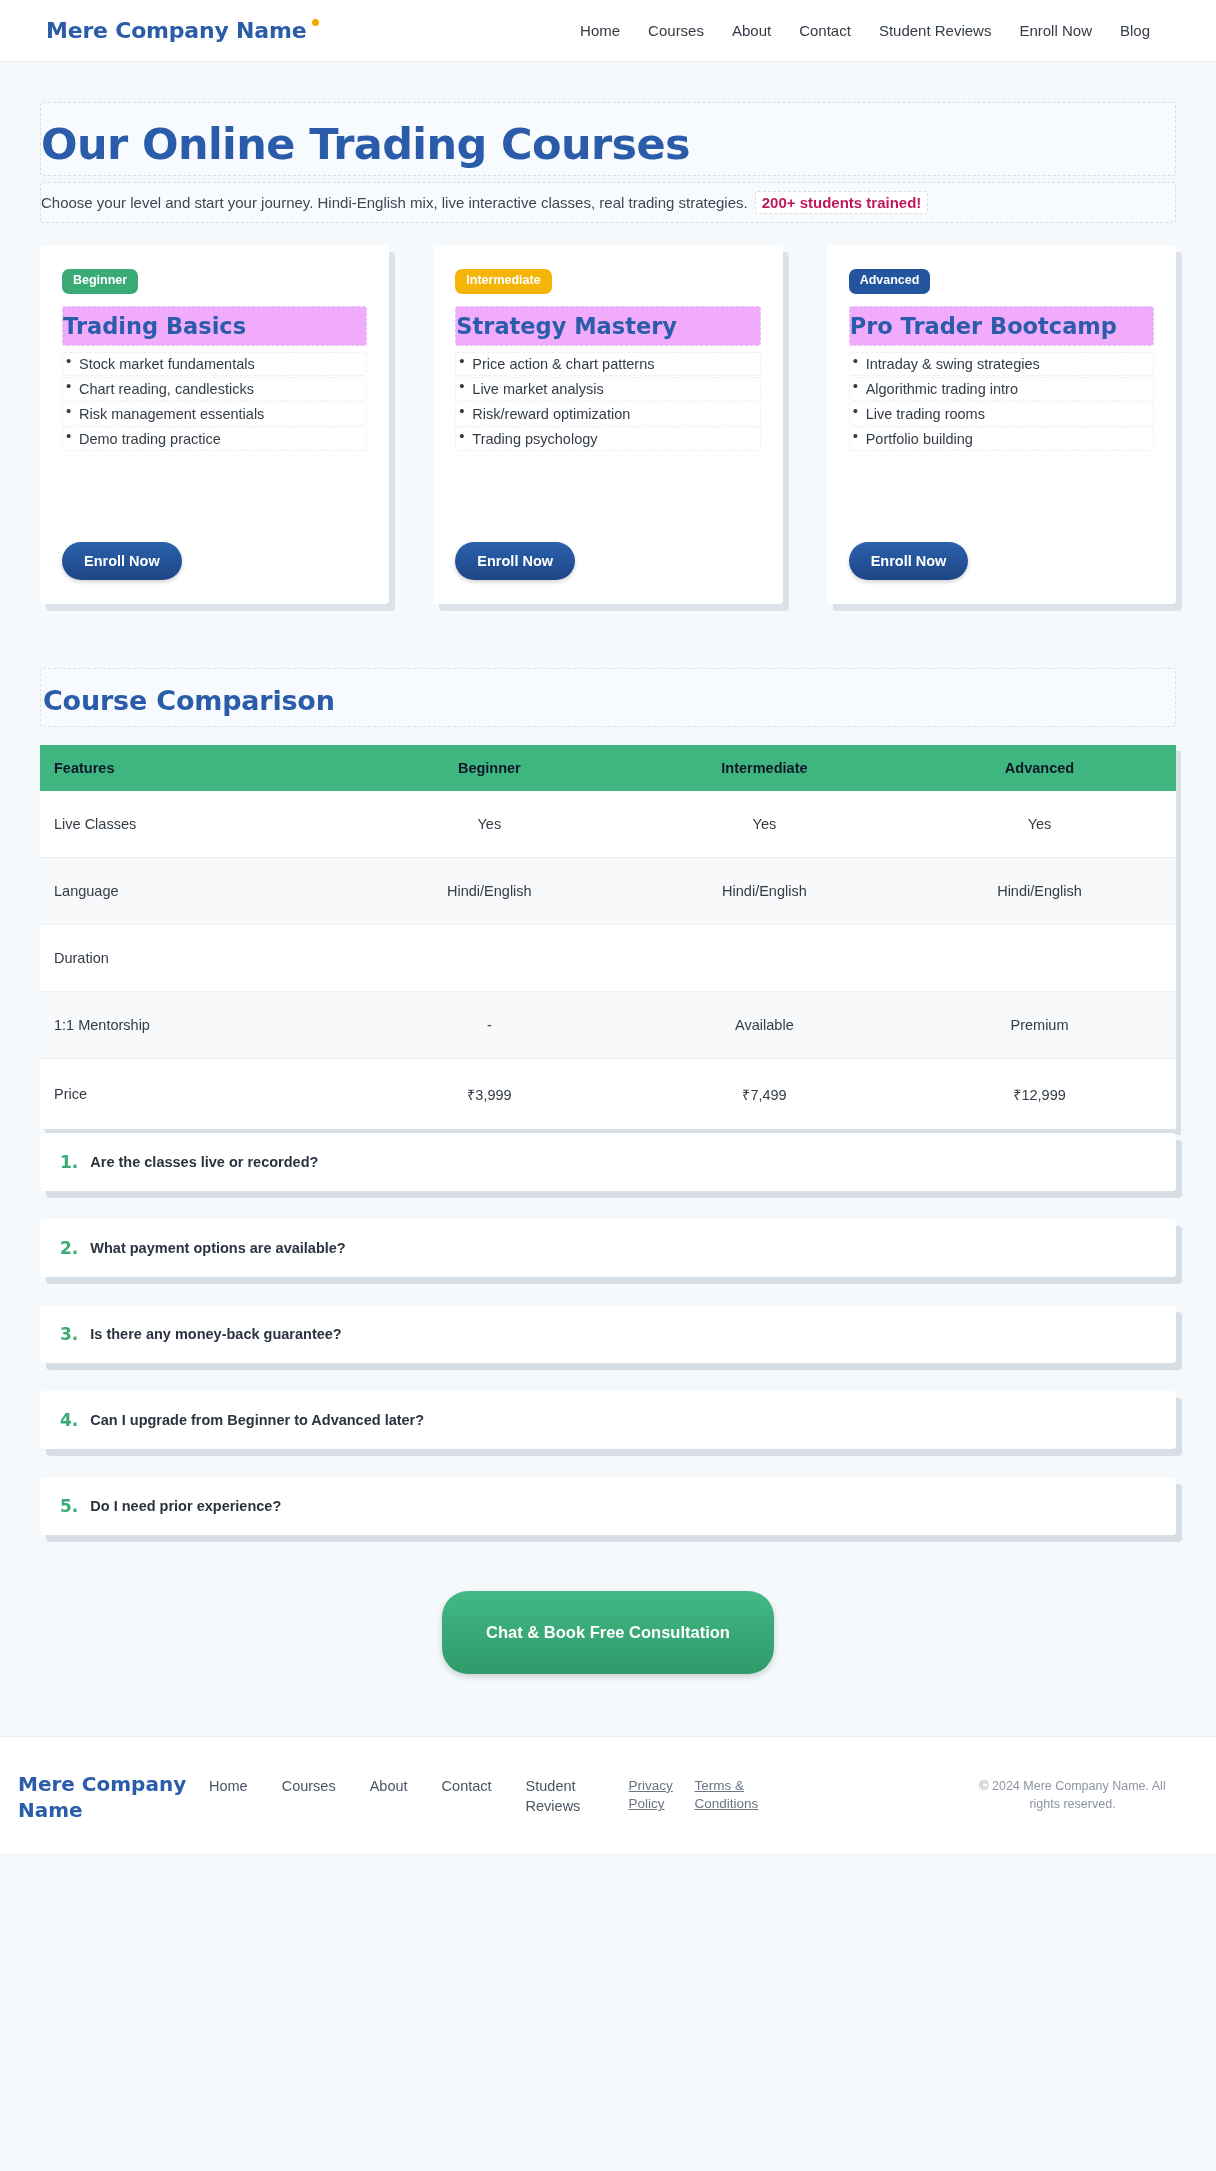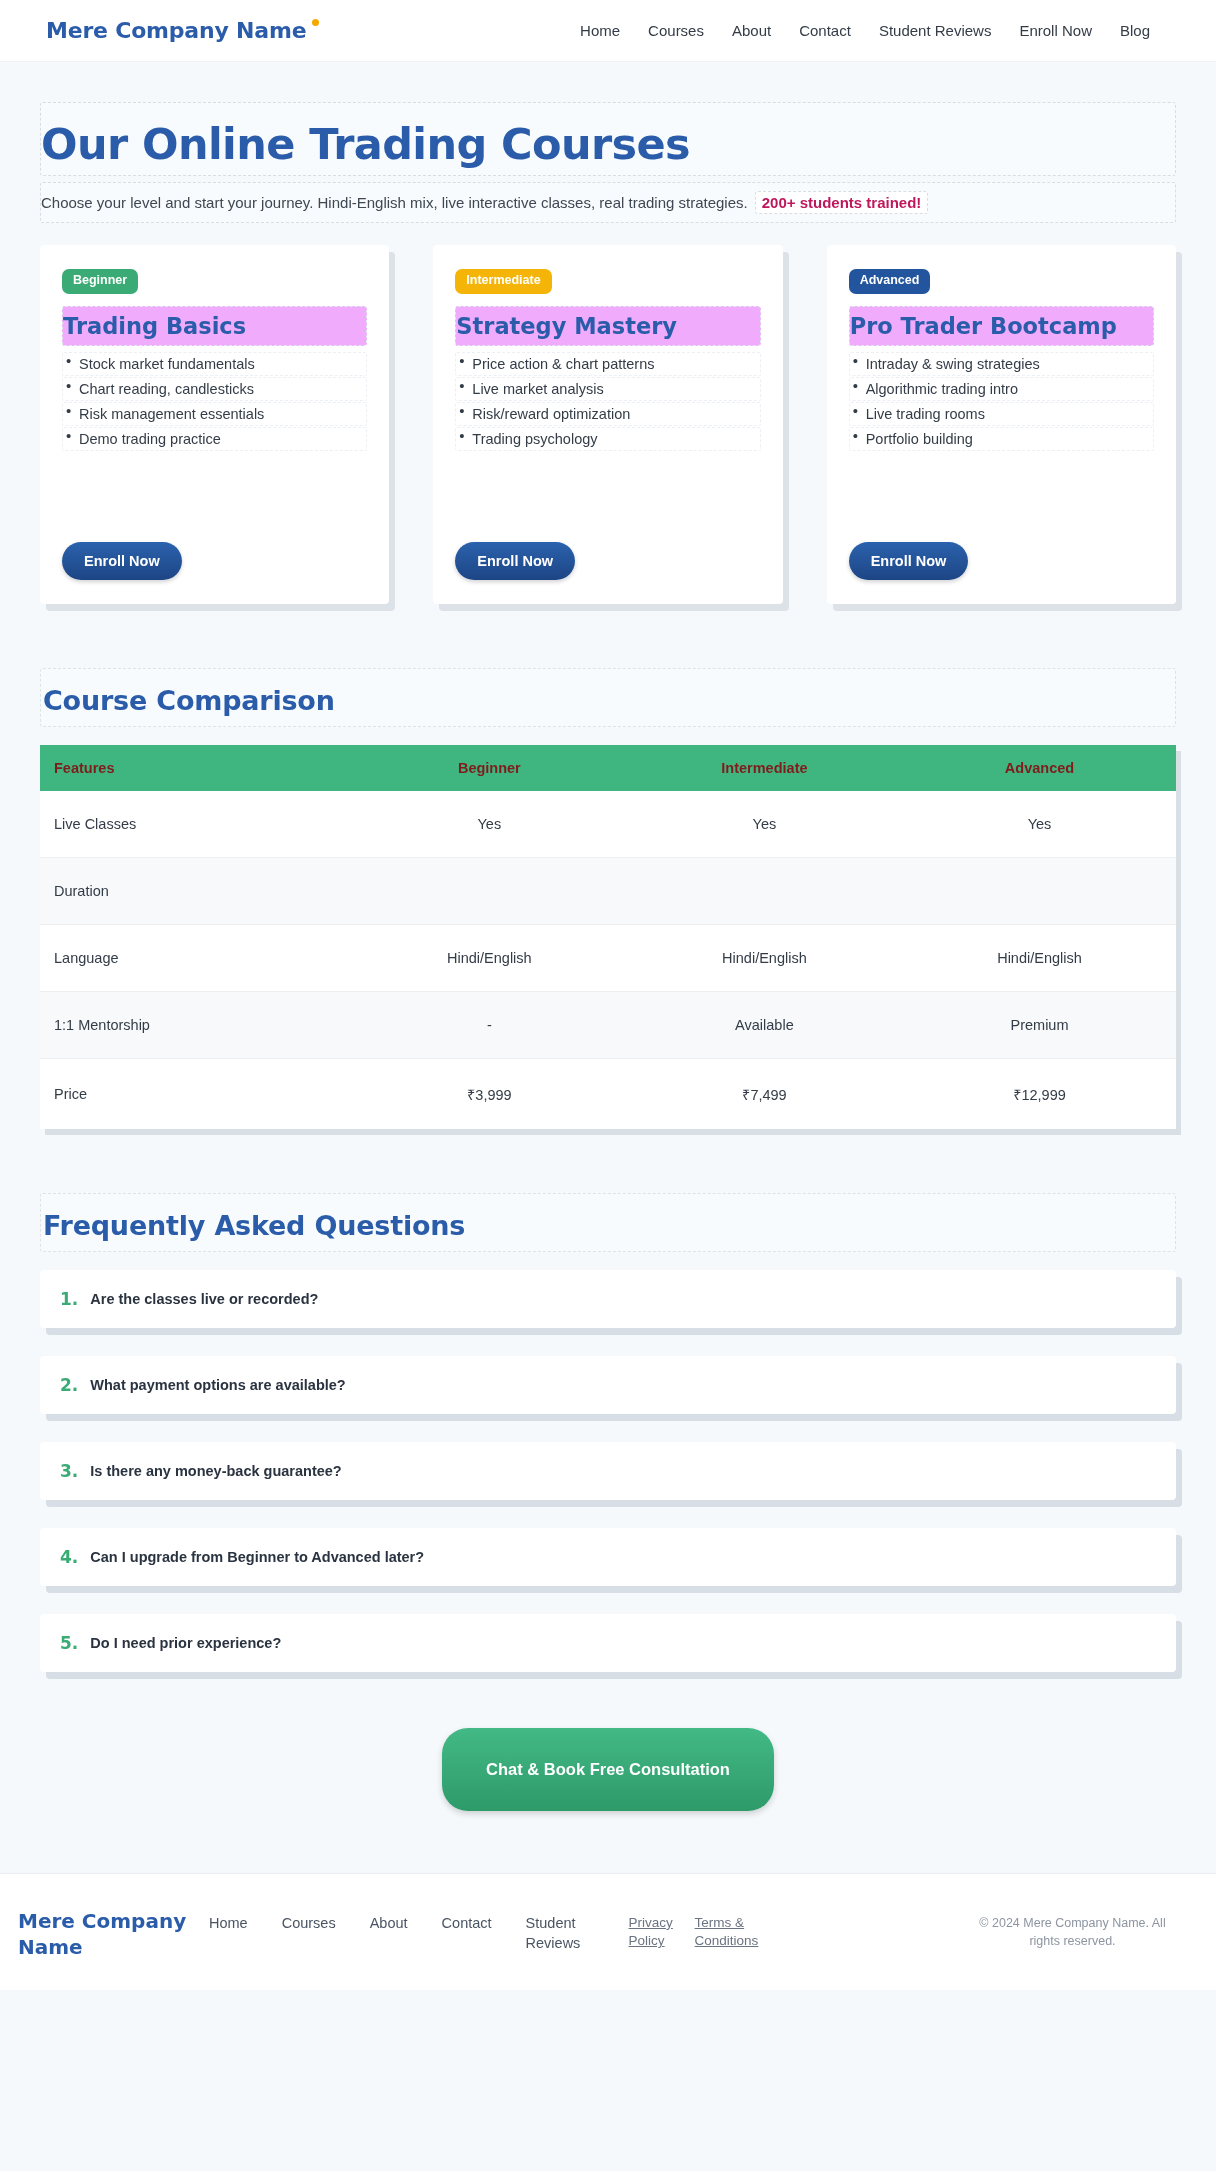--- a/index.html
+++ b/index.html
@@ -194,21 +194,21 @@
   
   .cmp-table {
     width: 100%;
     border-collapse: collapse;
     box-shadow: 5px 6px 0 0 rgba(198,206,214,0.6);
     background: #ffffff;
     font-size: 14.5px;
   }
   .cmp-table thead th {
     background: #3fb57f;
-    color: #7f1d1d;
+    color: #0f172a;
     font-weight: 700;
     text-align: center;
     padding: 15px 10px;
     font-size: 14.5px;
   }
   .cmp-table thead th:first-child { text-align: left; padding-left: 14px; }
   .cmp-table tbody td {
     padding: 25px 10px;
     text-align: center;
     color: #333c47;
@@ -405,51 +405,48 @@
         </tr>
       </thead>
       <tbody>
         <tr>
           <td>Live Classes</td>
           <td>Yes</td>
           <td>Yes</td>
           <td>Yes</td>
         </tr>
         <tr>
+          <td>Language</td>
+          <td>Hindi/English</td>
+          <td>Hindi/English</td>
+          <td>Hindi/English</td>
+        </tr>
+        <tr>
           <td>Duration</td>
           <td></td>
           <td></td>
           <td></td>
         </tr>
         <tr>
-          <td>Language</td>
-          <td>Hindi/English</td>
-          <td>Hindi/English</td>
-          <td>Hindi/English</td>
-        </tr>
-        <tr>
           <td>1:1 Mentorship</td>
           <td>-</td>
           <td>Available</td>
           <td>Premium</td>
         </tr>
         <tr>
           <td>Price</td>
           <td>₹3,999</td>
           <td>₹7,499</td>
           <td>₹12,999</td>
         </tr>
       </tbody>
     </table>
   </section>
 
   <section>
-    <div class="section-head-box">
-      <h2 class="section-head">Frequently Asked Questions</h2>
-    </div>
 
     <div class="faq-list">
       <div class="faq-item">
         <span class="faq-num">1.</span>
         <span class="faq-q">Are the classes live or recorded?</span>
       </div>
       <div class="faq-item">
         <span class="faq-num">2.</span>
         <span class="faq-q">What payment options are available?</span>
       </div>

